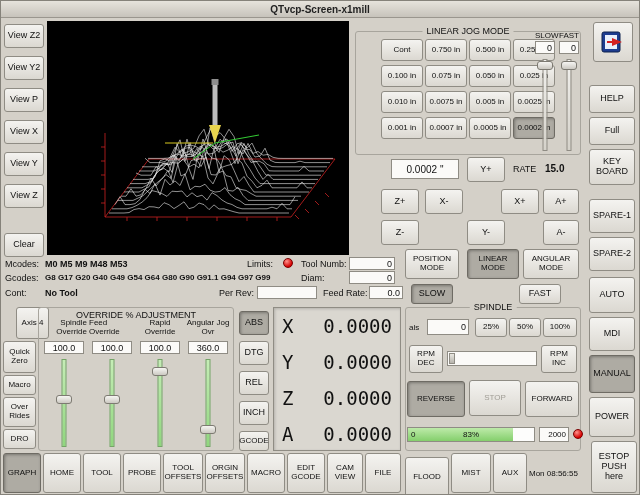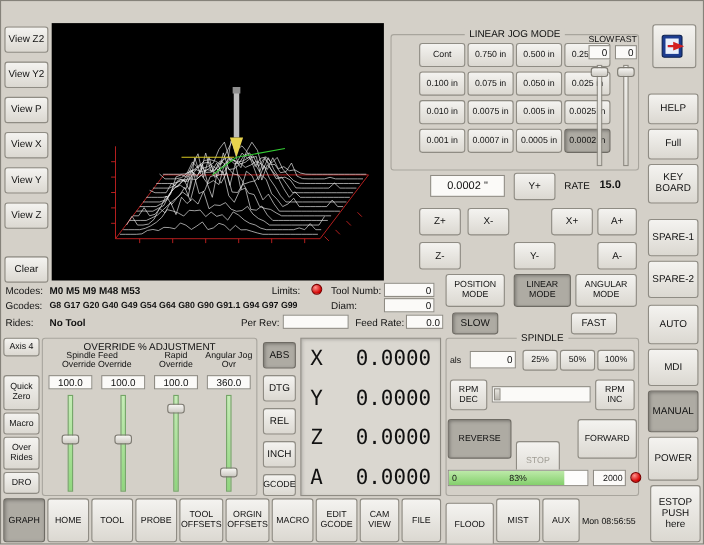--- a/index.html
+++ b/index.html
@@ -47,20 +47,23 @@
     background:linear-gradient(#bdeaa9,#84cf6c);}
   .pbar .txt{position:absolute;top:0;bottom:0;display:flex;align-items:center;font-size:8px;}
   .clock{position:absolute;font-size:8px;white-space:nowrap;}
   svg{display:block;}
 </style>
 </head>
 <body>
 
 <div id="screen">
 
+  <div class="titlebar">
+    <span>QTvcp-Screen-x1mill</span>
+  </div>
 
   <div class="btn" style="left:3px;top:23px;width:40px;height:24px">View Z2</div>
   <div class="btn" style="left:3px;top:55px;width:40px;height:24px">View Y2</div>
   <div class="btn" style="left:3px;top:87px;width:40px;height:24px">View P</div>
   <div class="btn" style="left:3px;top:119px;width:40px;height:24px">View X</div>
   <div class="btn" style="left:3px;top:151px;width:40px;height:24px">View Y</div>
   <div class="btn" style="left:3px;top:183px;width:40px;height:24px">View Z</div>
   <div class="btn" style="left:3px;top:232px;width:40px;height:24px">Clear</div>
 
   <svg style="position:absolute;left:46px;top:20px;background:#000;" width="302" height="234" viewBox="0 0 302 234">
@@ -147,35 +150,35 @@
   <div class="btn f8" style="left:404px;top:248px;width:54px;height:30px">POSITION MODE</div>
   <div class="btn f8 checked" style="left:466px;top:248px;width:52px;height:30px">LINEAR MODE</div>
   <div class="btn f8" style="left:522px;top:248px;width:56px;height:30px">ANGULAR MODE</div>
   <div class="btn checked" style="left:410px;top:283px;width:42px;height:20px">SLOW</div>
   <div class="btn" style="left:518px;top:283px;width:42px;height:20px">FAST</div>
 
   <div class="lbl" style="left:4px;top:258px">Mcodes:</div>
   <div class="lbl bold" style="left:44px;top:258px">M0 M5 M9 M48 M53</div>
   <div class="lbl" style="left:4px;top:272px">Gcodes:</div>
   <div class="lbl bold" style="left:44px;top:272px;font-size:8px">G8 G17 G20 G40 G49 G54 G64 G80 G90 G91.1 G94 G97 G99</div>
-  <div class="lbl" style="left:4px;top:287px">Rides:</div>
+  <div class="lbl" style="left:4px;top:287px">Cont:</div>
   <div class="lbl bold" style="left:44px;top:287px">No Tool</div>
 
   <div class="lbl" style="left:246px;top:258px">Limits:</div>
   <div class="led" style="left:282px;top:257px"></div>
   <div class="lbl" style="left:300px;top:258px">Tool Numb:</div>
   <div class="box" style="left:348px;top:256px;width:46px;height:13px">0</div>
   <div class="lbl" style="left:300px;top:272px">Diam:</div>
   <div class="box" style="left:348px;top:270px;width:46px;height:13px">0</div>
   <div class="lbl" style="left:218px;top:287px">Per Rev:</div>
   <div class="box" style="left:256px;top:285px;width:60px;height:13px"></div>
   <div class="lbl" style="left:322px;top:287px">Feed Rate:</div>
   <div class="box" style="left:368px;top:285px;width:34px;height:13px">0.0</div>
 
-  <div class="btn f8" style="left:2px;top:306px;width:33px;height:17px">Axis 4</div>
+  <div class="btn f8" style="left:15px;top:306px;width:33px;height:32px">Axis 4</div>
   <div class="btn f8" style="left:2px;top:340px;width:33px;height:32px">Quick Zero</div>
   <div class="btn f8" style="left:2px;top:374px;width:33px;height:20px">Macro</div>
   <div class="btn f8" style="left:2px;top:396px;width:33px;height:30px">Over Rides</div>
   <div class="btn f8" style="left:2px;top:428px;width:33px;height:20px">DRO</div>
 
   <div class="group" style="left:37px;top:306px;width:196px;height:144px">
     <div class="lbl" style="left:50%;transform:translateX(-50%);top:2px;font-size:9px">OVERRIDE  %  ADJUSTMENT</div>
   </div>
   <div class="lbl" style="left:40px;top:318px;width:46px;white-space:normal;text-align:right;font-size:8px;line-height:1.1">Spindle Override</div>
   <div class="lbl" style="left:88px;top:318px;width:46px;white-space:normal;text-align:left;font-size:8px;line-height:1.1">Feed Override</div>
@@ -234,21 +237,21 @@
   <div class="box" style="left:426px;top:318px;width:42px;height:16px">0</div>
   <div class="btn f8" style="left:474px;top:317px;width:32px;height:19px">25%</div>
   <div class="btn f8" style="left:508px;top:317px;width:32px;height:19px">50%</div>
   <div class="btn f8" style="left:542px;top:317px;width:34px;height:19px">100%</div>
   <div class="btn f8" style="left:408px;top:344px;width:34px;height:28px">RPM DEC</div>
   <div class="box" style="left:446px;top:350px;width:90px;height:15px">
     <div style="position:absolute;left:1px;top:1px;bottom:1px;width:6px;background:linear-gradient(#e8e6e0,#b8b5ae);border:1px solid #8f8c84;box-sizing:border-box"></div>
   </div>
   <div class="btn f8" style="left:540px;top:344px;width:36px;height:28px">RPM INC</div>
   <div class="btn f8 checked" style="left:406px;top:380px;width:58px;height:36px">REVERSE</div>
-  <div class="btn f8 disabled" style="left:468px;top:400px;width:40px;height:36px">STOP</div>
+  <div class="btn f8 disabled" style="left:468px;top:379px;width:52px;height:36px">STOP</div>
   <div class="btn f8" style="left:524px;top:380px;width:54px;height:36px">FORWARD</div>
   <div class="pbar" style="left:406px;top:426px;width:128px;height:15px">
     <div class="fill" style="width: 83%;"></div>
     <div class="txt" style="left:3px">0</div>
     <div class="txt" style="left:0;right:0;justify-content:center">83%</div>
   </div>
   <div class="box" style="left:538px;top:426px;width:30px;height:15px;font-size:8px">2000</div>
   <div class="led" style="left:572px;top:428px"></div>
 
   <div class="btn f8 checked" style="left:2px;top:452px;width:38px;height:40px">GRAPH</div>

